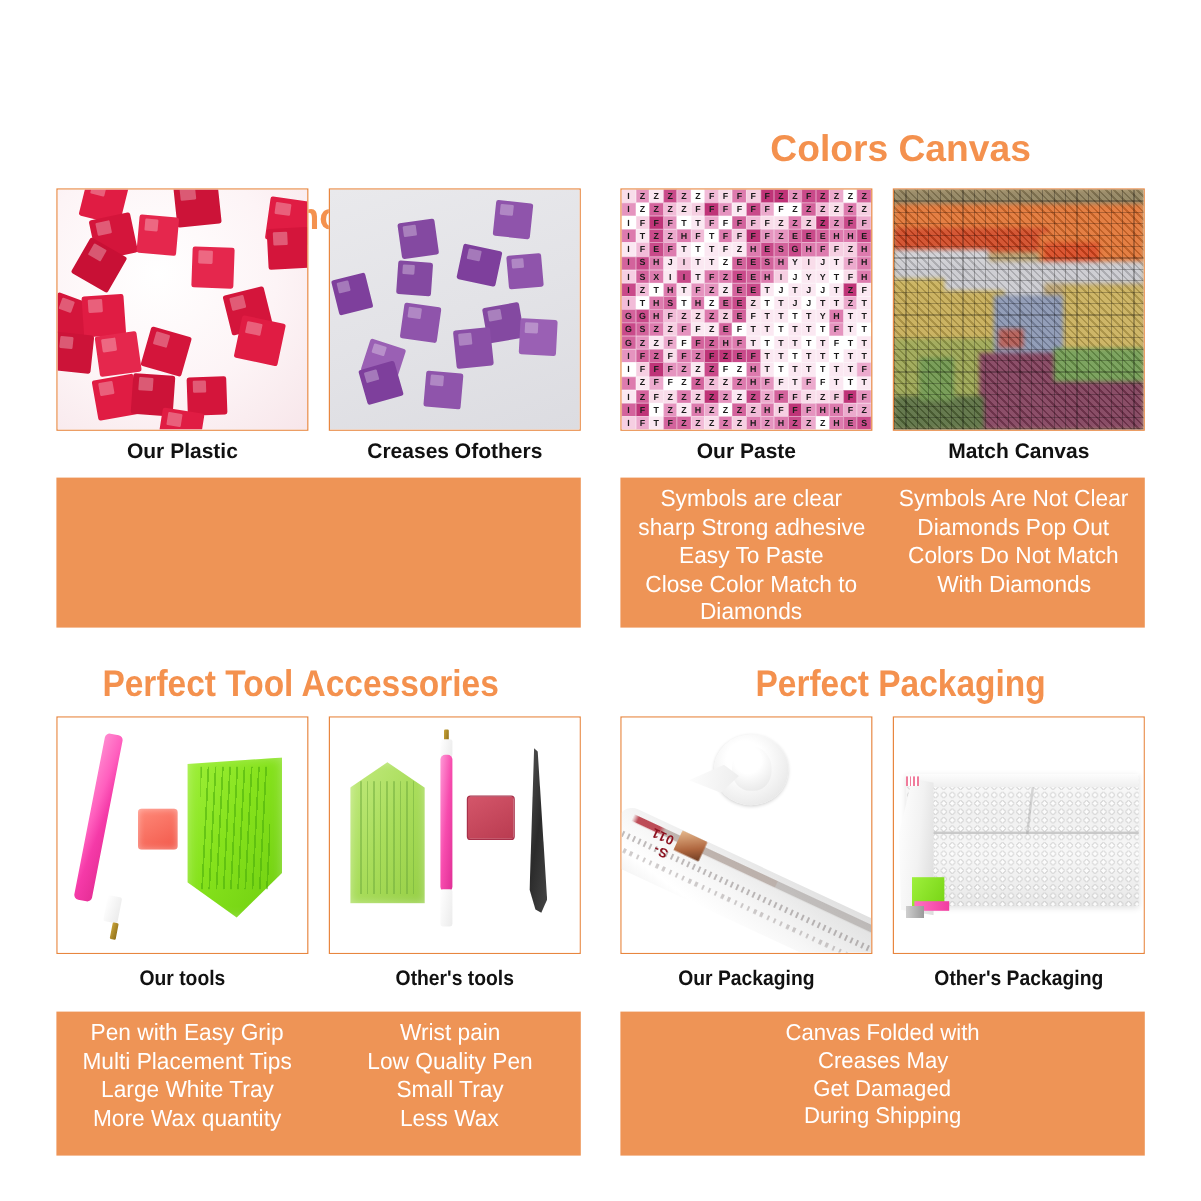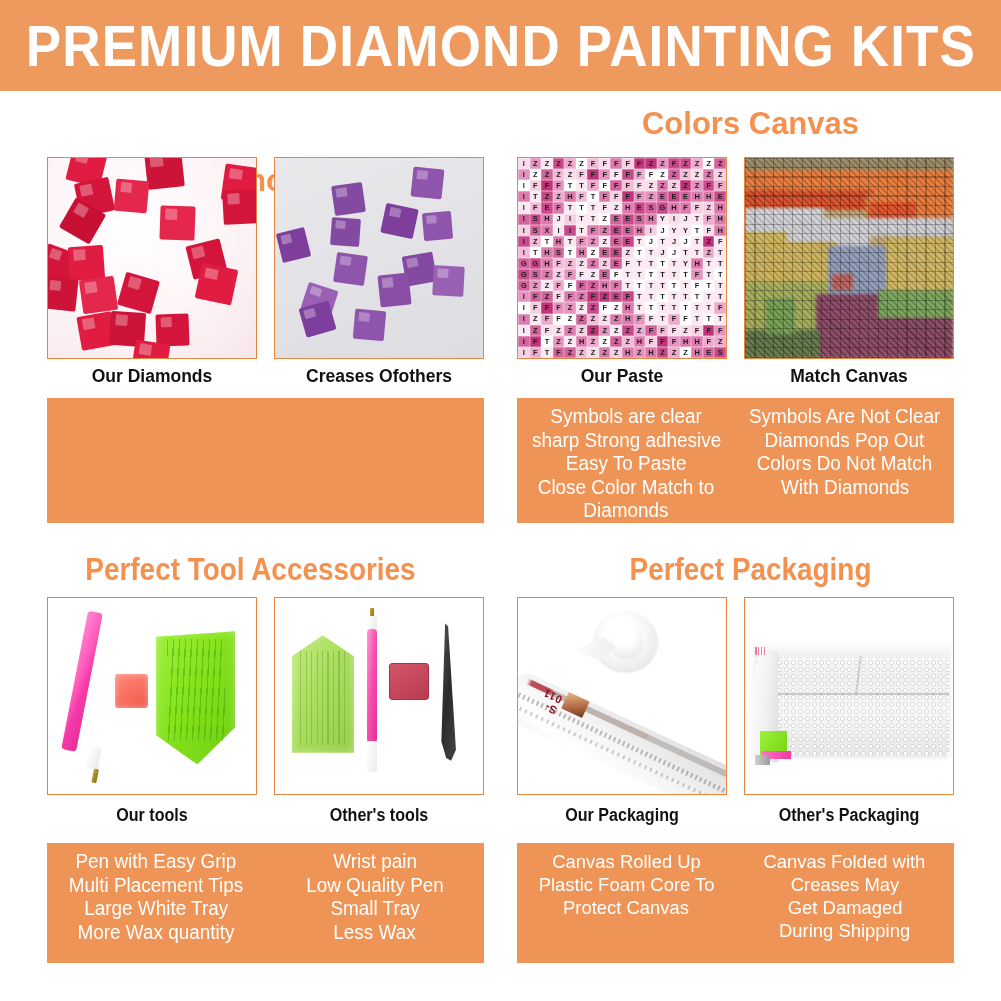--- a/index.html
+++ b/index.html
@@ -192,23 +192,20 @@
     background-image: radial-gradient(circle, rgba(255,255,255,0.95) 0 1.6px, rgba(190,190,190,0.55) 1.7px 2.6px, rgba(0,0,0,0) 2.7px);
     background-size: 7px 7px;
     opacity: 0.85;
   }
 </style>
 </head>
 <body>
 
 <div id="page">
 
-  <div class="header-bar">
-    <div class="header-title">PREMIUM DIAMOND PAINTING KITS</div>
-  </div>
 
   <div class="sec-title" style="left:0; top:123px; width:501px;margin-top:40px;">Perfect Diamond Shape</div>
   <div class="sec-title" style="left:500px; top:106px; width:501px;">Colors Canvas</div>
   <div class="sec-title narrow" style="left:0; top:552px; width:501px;">Perfect Tool Accessories</div>
   <div class="sec-title narrow" style="left:500px; top:552px; width:501px;">Perfect Packaging</div>
 
   <div class="frame" style="left:47px; top:157px; width:210px; height:202px;">
     <div class="frame-inner bg-red">
       <div class="scatter">
         <div class="dia" style="left:10%;  top:-4%;  width:17%; height:17%; background:#e01c43; transform:rotate(14deg);"></div>
@@ -607,21 +604,21 @@
           <div class="bcell" style="left:62%; top:80%;  width:38%;  height:20%; background:#7d3a56;"></div>
           <div class="bcell" style="left:0;   top:86%;  width:36%;  height:14%; background:#556b3b;"></div>
           <div class="bcell" style="left:10%; top:70%;  width:14%;  height:18%; background:#6b9348;"></div>
           <div class="bcell" style="left:42%; top:58%;  width:10%;  height:8%;  background:#b0564f;"></div>
         </div>
         <div class="grid-ov"></div>
       </div>
     </div>
   </div>
 
-  <div class="caption" style="left:47px;  top:366px; width:210px;">Our Diamonds</div>
+  <div class="caption" style="left:47px;  top:366px; width:210px;">Our Plastic</div>
   <div class="caption" style="left:274px; top:366px; width:210px;">Creases Ofothers</div>
   <div class="caption" style="left:517px; top:366px; width:210px;">Our Paste</div>
   <div class="caption" style="left:744px; top:366px; width:210px;">Match Canvas</div>
 
   <div class="panel" style="left:47px; top:398px; width:437px; height:125px;">
   </div>
   <div class="panel" style="left:517px; top:398px; width:437px; height:125px;justify-content:flex-end;">
     <div class="panel-col" id="p1a">
         <span>Symbols are clear</span>
         <span>sharp Strong adhesive</span>
@@ -751,25 +748,20 @@
         <span>More Wax quantity</span>
       </div>
     <div class="panel-col" id="p2b">
         <span>Wrist pain</span>
         <span>Low Quality Pen</span>
         <span>Small Tray</span>
         <span>Less Wax</span>
       </div>
   </div>
   <div class="panel tight" style="left:517px; top:843px; width:437px; height:120px;">
-    <div class="panel-col" id="p3a">
-        <span>Canvas Rolled Up</span>
-        <span>Plastic Foam Core To</span>
-        <span>Protect Canvas</span>
-      </div>
     <div class="panel-col" id="p3b">
         <span>Canvas Folded with</span>
         <span>Creases May</span>
         <span>Get Damaged</span>
         <span>During Shipping</span>
       </div>
   </div>
 
 </div>
 

